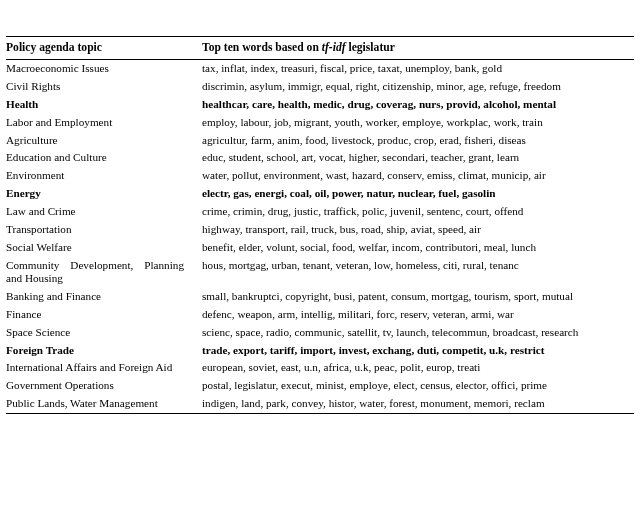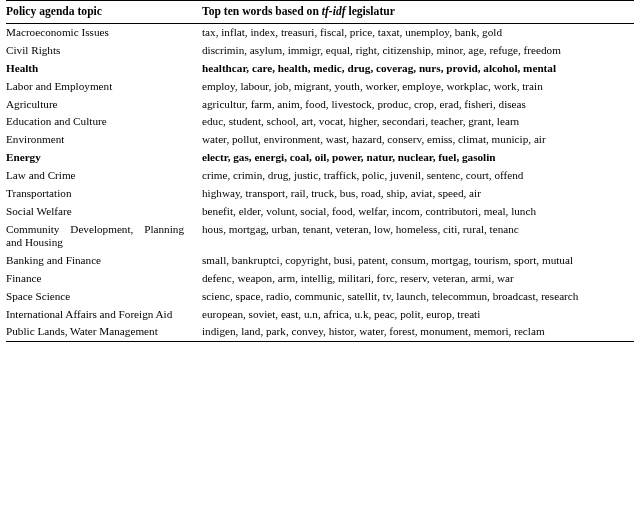--- a/index.html
+++ b/index.html
@@ -17,20 +17,21 @@
   .table-wrap {
     width: 640px;
     box-sizing: border-box;
     padding: 0 6px;
   }
   table.agenda-table {
     width: 628px;
     border-collapse: collapse;
     font-size: 11.2px;
     line-height: 1.22;
+    margin-top: 36px;
   }
   table.agenda-table tr.header-row th {
     border-top: 1.1px solid #000;
     border-bottom: 0.8px solid #000;
     font-weight: bold;
     font-size: 11.6px;
     text-align: left;
     padding: 4px 6px 4px 0;
     vertical-align: bottom;
   }
@@ -130,23 +131,31 @@
           <td class="col-words">small, bankruptci, copyright, busi, patent, consum, mortgag, tourism, sport, mutual</td>
         </tr>
         <tr>
           <td class="col-topic">Finance</td>
           <td class="col-words">defenc, weapon, arm, intellig, militari, forc, reserv, veteran, armi, war</td>
         </tr>
         <tr>
           <td class="col-topic">Space Science</td>
           <td class="col-words">scienc, space, radio, communic, satellit, tv, launch, telecommun, broadcast, research</td>
         </tr>
+        <tr class="group-gap">
+          <td class="col-topic">Foreign Trade</td>
+          <td class="col-words">trade, export, tariff, import, invest, exchang, duti, competit, u.k, restrict</td>
+        </tr>
         <tr>
           <td class="col-topic">International Affairs and Foreign Aid</td>
           <td class="col-words">european, soviet, east, u.n, africa, u.k, peac, polit, europ, treati</td>
+        </tr>
+        <tr>
+          <td class="col-topic">Government Operations</td>
+          <td class="col-words">postal, legislatur, execut, minist, employe, elect, census, elector, offici, prime</td>
         </tr>
         <tr>
           <td class="col-topic bottom-rule">Public Lands, Water Management</td>
           <td class="col-words bottom-rule">indigen, land, park, convey, histor, water, forest, monument, memori, reclam</td>
         </tr>
       </tbody>
   </table>
 </div>
 
 </body></html>

